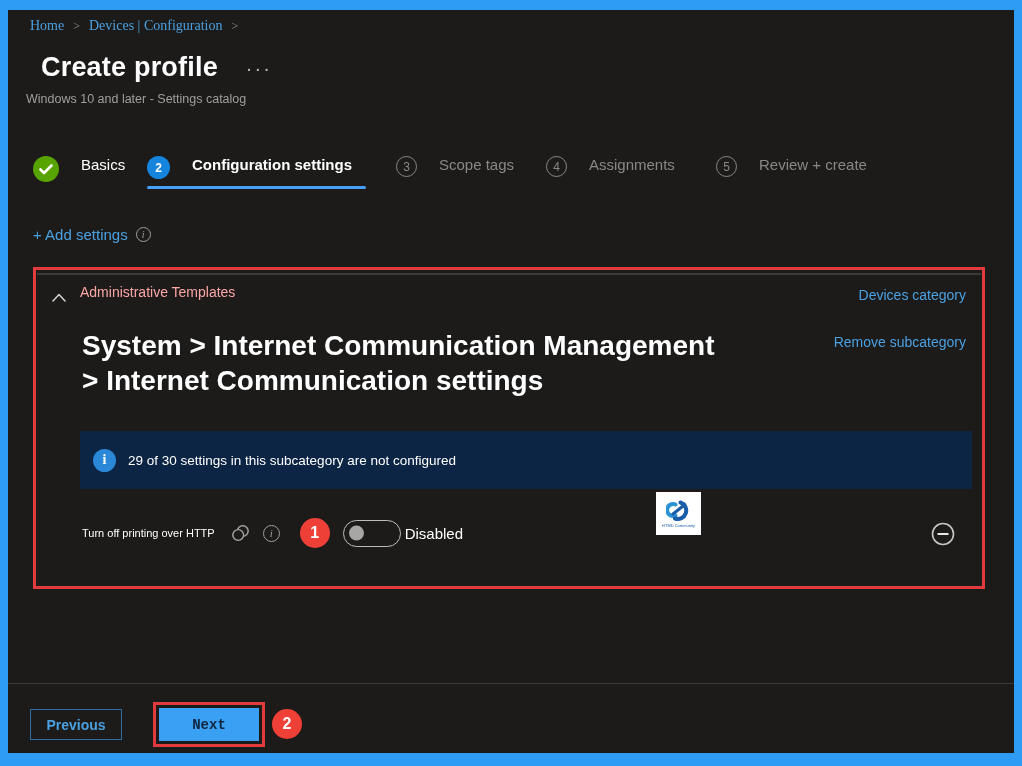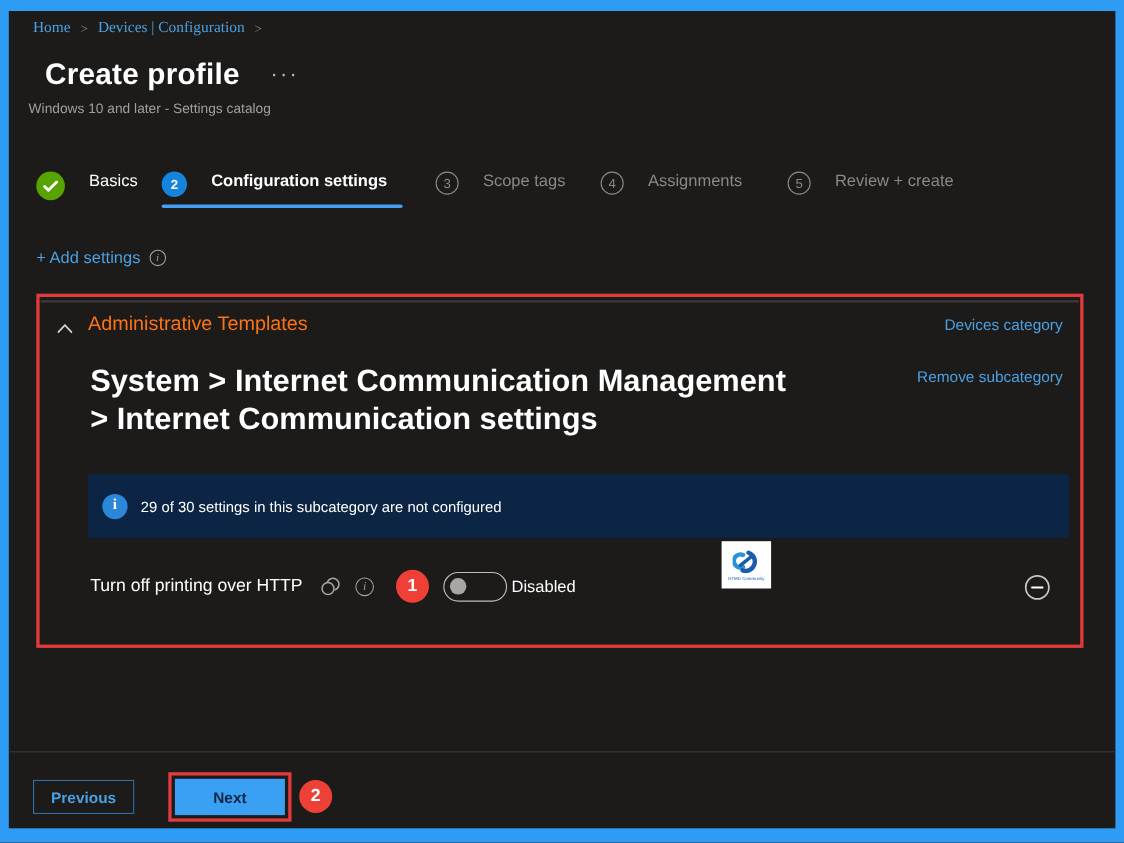--- a/index.html
+++ b/index.html
@@ -55,42 +55,42 @@
     font-family: "Liberation Serif", serif; font-style: italic; flex: 0 0 auto;
   }
   
   .category-box {
     position: absolute; top: 257px; left: 25px; width: 952px; height: 322px;
     border: 3px solid #e23b3e;
   }
   .cat-divider { position: absolute; top: 3px; left: 1px; right: 1px; height: 2px; background: #3c3b39; }
   .cat-header { position: absolute; top: 14px; left: 16px; display: flex; align-items: center; gap: 14px; }
   .chevron-up { width: 14px; height: 9px; flex: 0 0 auto; }
-  .cat-title { font-size: 18px; color: #f97316; }
+  .cat-title { font-size: 14px; color: #fca5a5; }
   .remove-category { position: absolute; top: 17px; right: 16px; font-size: 14px; color: #4ba0e1; cursor: pointer; }
   .subcat-heading {
     position: absolute; top: 58px; left: 46px; width: 645px;
     font-size: 28px; font-weight: bold; line-height: 35px; color: #ffffff;
   }
   .remove-subcategory { position: absolute; top: 64px; right: 16px; font-size: 14px; color: #4ba0e1; cursor: pointer; }
   .info-banner {
     position: absolute; top: 161px; left: 44px; width: 892px; height: 58px;
     background: #0c2544; display: flex; align-items: center; padding-left: 13px; gap: 12px;
   }
   .info-filled {
     width: 23px; height: 23px; border-radius: 50%; background: #2b88d8; color: #fff;
     display: flex; align-items: center; justify-content: center; font-size: 14px; font-weight: bold;
     font-family: "Liberation Serif", serif; flex: 0 0 auto;
   }
   .info-banner-text { font-size: 13.5px; color: #ffffff; }
   .setting-row {
     position: absolute; top: 246px; left: 46px; right: 16px; height: 34px;
     display: flex; align-items: center;
   }
-  .setting-label { font-size: 16px; color: #ffffff; margin-right: 16px; }
+  .setting-label { font-size: 11px; color: #ffffff; margin-right: 16px; }
   .icon-gray { color: #a8a6a4; display: flex; align-items: center; }
   .csp-icon { margin-right: 13px; }
   .badge {
     width: 30px; height: 30px; border-radius: 50%; background: #ee4036;
     color: #ffffff; font-size: 16px; font-weight: bold;
     display: flex; align-items: center; justify-content: center; flex: 0 0 auto;
   }
   .badge-1 { margin-left: 20px; }
   .toggle {
     margin-left: 13px; width: 58px; height: 27px; border-radius: 14px;
@@ -113,21 +113,21 @@
     position: absolute; top: 699px; left: 22px; width: 92px; height: 31px;
     background: transparent; border: 1px solid #2d6da8; color: #4ba0e1;
     font-size: 14px; font-weight: bold; font-family: "Liberation Sans", sans-serif; cursor: pointer;
   }
   .next-highlight {
     position: absolute; top: 692px; left: 145px; width: 112px; height: 45px;
     border: 3px solid #e23b3e; display: flex;
   }
   .btn-next {
     flex: 1; margin: 3px; background: #3aa0f3; border: none; color: #10233f;
-    font-size: 14px; font-weight: bold; font-family: Liberation Sans, sans-serif; cursor: pointer;
+    font-size: 14px; font-weight: bold; font-family: Liberation Mono, monospace; cursor: pointer;
   }
   .badge-2 { position: absolute; top: 699px; left: 264px; }
 </style>
 </head>
 <body>
 
 <div class="page">
 
   <div class="breadcrumb">
     <span class="crumb">Home</span>

